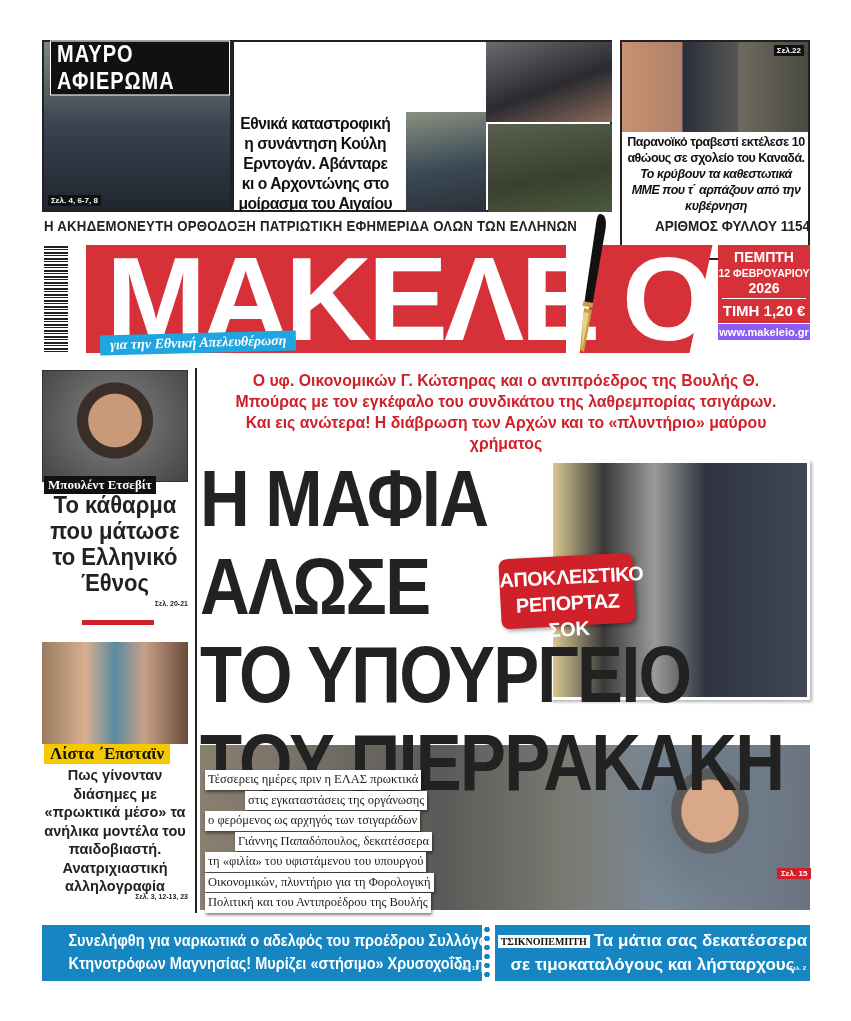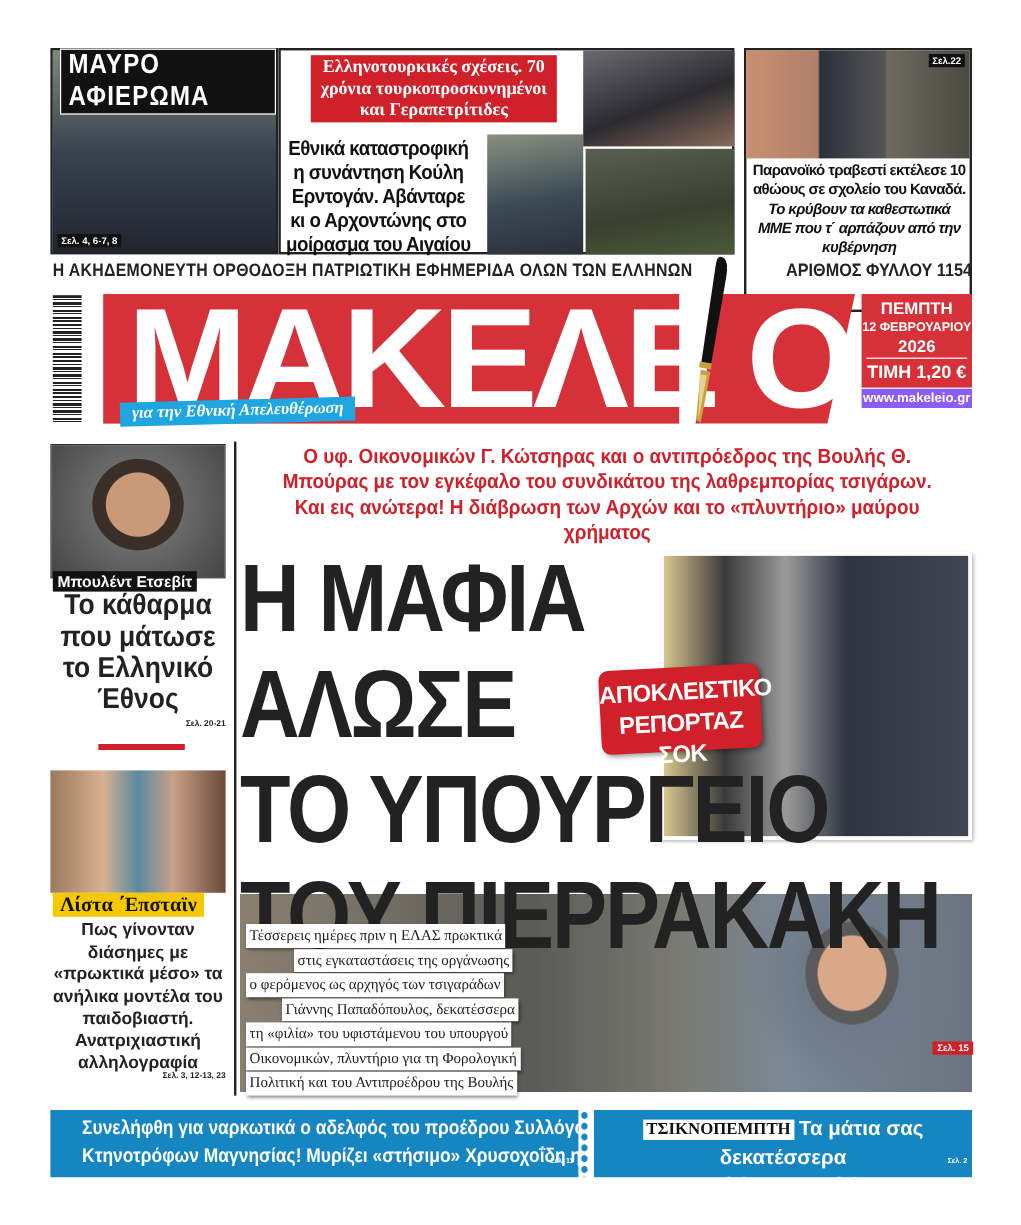--- a/index.html
+++ b/index.html
@@ -39,21 +39,21 @@
 #datebox{left:718px;top:245px;width:92px;height:78px;background:#d63138;color:#fff;text-align:center;font-weight:bold}
 #datebox .d1{font-size:14px;line-height:17px;margin-top:4px}
 #datebox .d2{font-size:10.5px;line-height:14px}
 #datebox .d3{font-size:14px;line-height:17px;border-bottom:1px solid #fff;margin:0 4px 2px;padding-bottom:1px}
 #datebox .d4{font-size:15px;line-height:20px}
 #web{left:718px;top:324px;width:92px;height:16px;background:#8b5cf6;color:#fff;font-size:11px;font-weight:bold;text-align:center;line-height:16px}
 
 #leftcol{left:42px;top:370px;width:150px}
 #vline{left:195px;top:368px;width:2px;height:545px;background:#222}
 #p-eseb{position:absolute;left:0;top:0;width:146px;height:112px;background:radial-gradient(circle at 50% 45%,#c89a7a 0 28%,#3a2e28 29% 40%,#6a6a6a 41%,#444 100%);border:1px solid #333}
-#cap1{position:absolute;left:2px;top:106px;background:#111;color:#fff;font-family:Liberation Sans, sans-serif;font-weight:bold;font-size:13px;padding:1px 4px}
+#cap1{position:absolute;left:2px;top:106px;background:#111;color:#fff;font-family:Liberation Serif, serif;font-weight:bold;font-size:13px;padding:1px 4px}
 #head1{position:absolute;left:0;top:122px;width:146px;font-size:24px;line-height:26px;font-weight:bold;text-align:center;color:#222;transform:scaleX(0.92)}
 #ref1{position:absolute;right:4px;top:230px;font-size:7px;color:#222;font-weight:bold}
 #redbar{position:absolute;left:40px;top:250px;width:72px;height:5px;background:#d0202a}
 #p-hadid{position:absolute;left:0;top:272px;width:146px;height:102px;background:linear-gradient(90deg,#9a7a60,#d8b090 30%,#5a8aa0 50%,#c8a088 70%,#6a4a3a)}
 #cap2{position:absolute;left:2px;top:374px;background:#f5c800;color:#111;font-family:"Liberation Serif",serif;font-weight:bold;font-size:17px;padding:0 6px}
 #head2{position:absolute;left:0;top:396px;width:146px;font-size:14.5px;line-height:18.5px;font-weight:bold;text-align:center;color:#222}
 #ref2{position:absolute;right:4px;top:523px;font-size:7px;color:#222;font-weight:bold}
 
 #kicker{left:202px;top:370px;width:608px;color:#d0202a;font-size:17px;line-height:21px;font-weight:bold;text-align:center;transform:scaleX(0.93);transform-origin:center}
 #mainhead{left:200px;top:455px;width:400px;font-size:80px;line-height:88px;font-weight:900;color:#222;letter-spacing:-2px;transform:scaleX(0.86);transform-origin:left;white-space:nowrap}
@@ -61,33 +61,32 @@
 #p-handshake{left:550px;top:460px;width:260px;height:240px;background:linear-gradient(90deg,#d8c890 0%,#3a3a3a 20%,#9a9a9a 40%,#2f3440 60%,#404654 100%);border:3px solid #fff;box-shadow:2px 2px 3px rgba(0,0,0,.3)}
 #p-guns{left:200px;top:745px;width:610px;height:165px;background:linear-gradient(90deg,#8a8070 0%,#5a5a58 40%,#7a7a72 60%,#7a8896 75%,#6a7480 100%)}
 #body{left:205px;top:770px;width:260px;font-family:"Liberation Serif",serif;font-size:12.5px;line-height:19.5px;color:#222}
 #body span{display:inline-block;background:#fff;padding:0 3px;margin-bottom:1px;box-shadow:1px 2px 3px rgba(0,0,0,.5)}
 #ref15{left:777px;top:868px;background:#d0202a;color:#fff;font-size:8px;font-weight:bold;padding:1px 4px}
 
 #bot1{left:42px;top:925px;width:440px;height:56px;background:#1586c2;color:#fff;font-size:16.5px;line-height:23px;font-weight:bold;text-align:center;padding-top:4px;transform-origin:left}
 #bot1 .t{transform:scaleX(0.88);white-space:nowrap}
 #dots{left:483px;top:925px;width:8px;height:56px;background:radial-gradient(circle,#1586c2 2.5px,transparent 3px) 0 0/8px 9px repeat-y}
 #bot2{left:495px;top:925px;width:315px;height:56px;background:#1586c2;color:#fff;font-size:17px;line-height:23px;font-weight:bold;text-align:center;padding-top:4px}
-#bot2 .badge{background:#fff;color:#111;font-size:14px;padding:1px 3px;margin-right:4px;vertical-align:middle;font-family:"Liberation Serif",serif}
+#bot2 .badge{background:#fff;color:#111;font-size:10px;padding:1px 3px;margin-right:4px;vertical-align:middle;font-family:"Liberation Serif",serif}
 .bref{position:absolute;right:4px;bottom:1px;font-size:6px;color:#fff}
 </style>
 </head>
 <body>
 
 <div id="top-left" class="abs photo">
   <div class="tag">ΜΑΥΡΟ ΑΦΙΕΡΩΜΑ</div>
   <div class="ref" style="left:4px;bottom:4px">Σελ. 4, 6-7, 8</div>
 </div>
 
 <div id="top-mid" class="abs">
-  <div class="redbox">Ελληνοτουρκικές σχέσεις. 70 χρόνια τουρκοπροσκυνημένοι και Γεραπετρίτιδες</div>
   <div class="story cond">Εθνικά καταστροφική η συνάντηση Κούλη Ερντογάν. Αβάνταρε κι ο Αρχοντώνης στο μοίρασμα του Αιγαίου</div>
   <div class="ph1"></div>
   <div class="ph2"></div>
   <div class="ph3"></div>
 </div>
 
 <div id="top-right" class="abs">
   <div class="pics"></div>
   <div class="ref">Σελ.22</div>
   <div class="txt cond">

